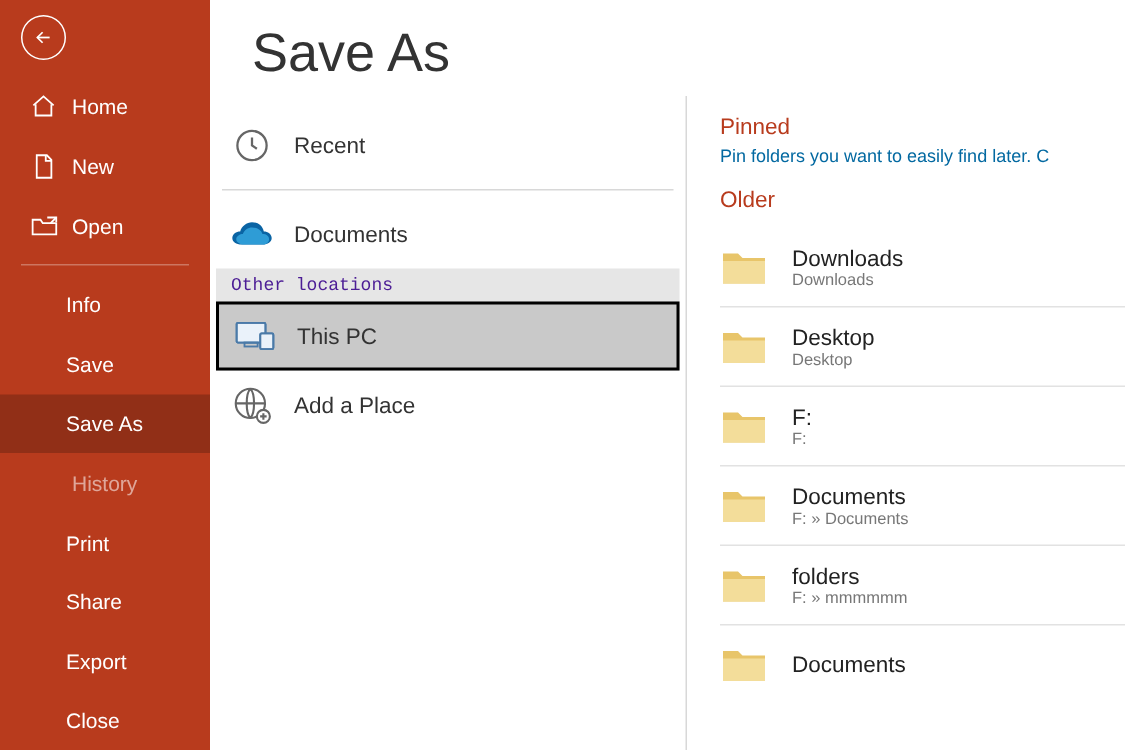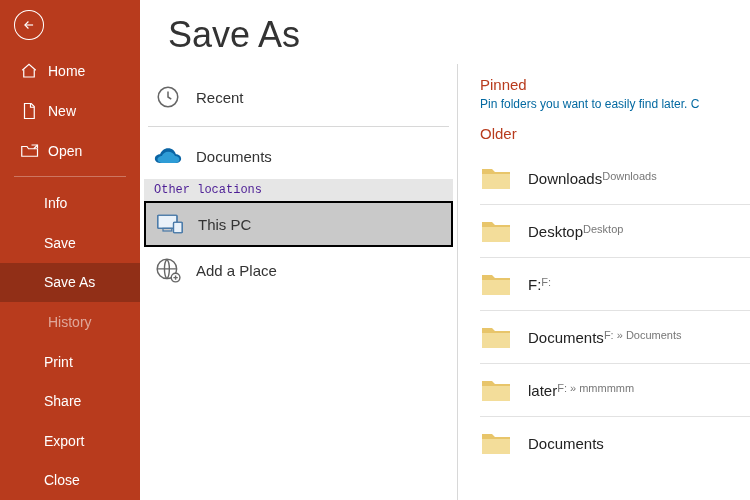--- a/index.html
+++ b/index.html
@@ -84,21 +84,21 @@
   
   .folders { flex: 1; padding: 12px 0 16px 22px; }
   .section-title { color: #b83b1d; font-size: 15px; font-weight: 400; margin-bottom: 4px; }
   .section-sub { color: #0369a1; font-size: 12px; margin-bottom: 14px; white-space: nowrap; overflow: hidden; }
   .folder-row {
     display: flex; align-items: center;
     height: 52px;
     cursor: pointer;
   }
   .folder-icon { width: 32px; height: 26px; margin-right: 16px; flex-shrink:0; }
-  .folder-text { display: flex; flex-direction: row; }
+  .folder-text { display: flex; flex-direction: column; }
   .folder-name { font-size: 15px; color: #222; }
   .folder-path { font-size: 11px; color: #777; }
   .row-divider { height: 1px; background: #e2e2e2; margin-right: 0; }
 
   svg { display: block; }
 </style>
 </head>
 <body>
 
 <div class="app">
@@ -282,21 +282,21 @@
             </div>
             <div class="row-divider"></div>
             <div class="folder-row">
               <span class="folder-icon">
                 <svg width="32" height="26" viewBox="0 0 32 26">
                   <path fill="#e8c56a" d="M2 4h10l3 3h15v17H2z"></path>
                   <path fill="#f3dd9a" d="M2 9h28v15H2z"></path>
                 </svg>
               </span>
               <span class="folder-text">
-                <span class="folder-name">later</span>
+                <span class="folder-name">folders</span>
                 <span class="folder-path">F: » mmmmmm</span>
               </span>
             </div>
             <div class="row-divider"></div>
             <div class="folder-row">
               <span class="folder-icon">
                 <svg width="32" height="26" viewBox="0 0 32 26">
                   <path fill="#e8c56a" d="M2 4h10l3 3h15v17H2z"></path>
                   <path fill="#f3dd9a" d="M2 9h28v15H2z"></path>
                 </svg>

